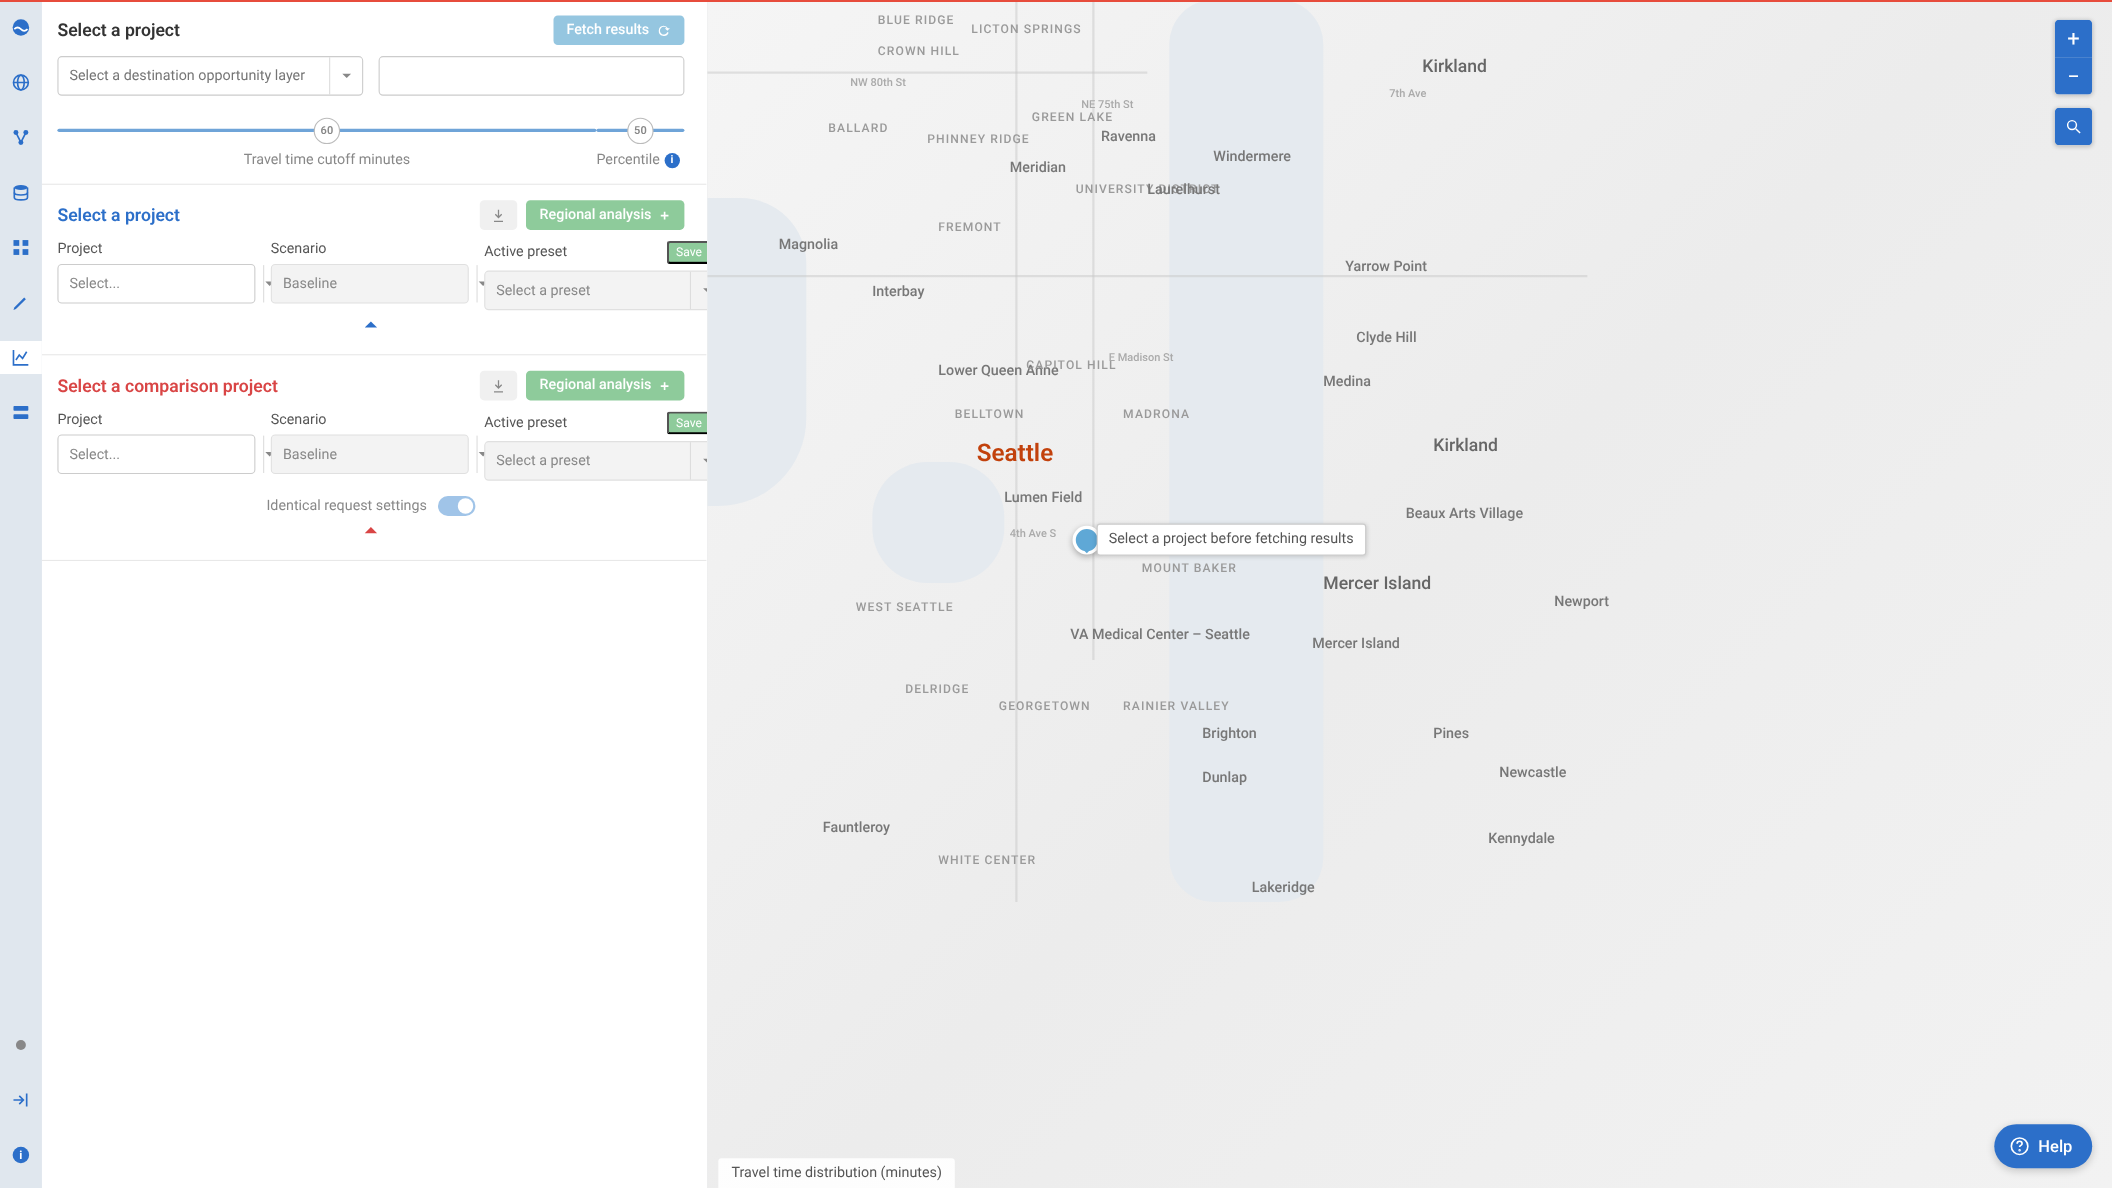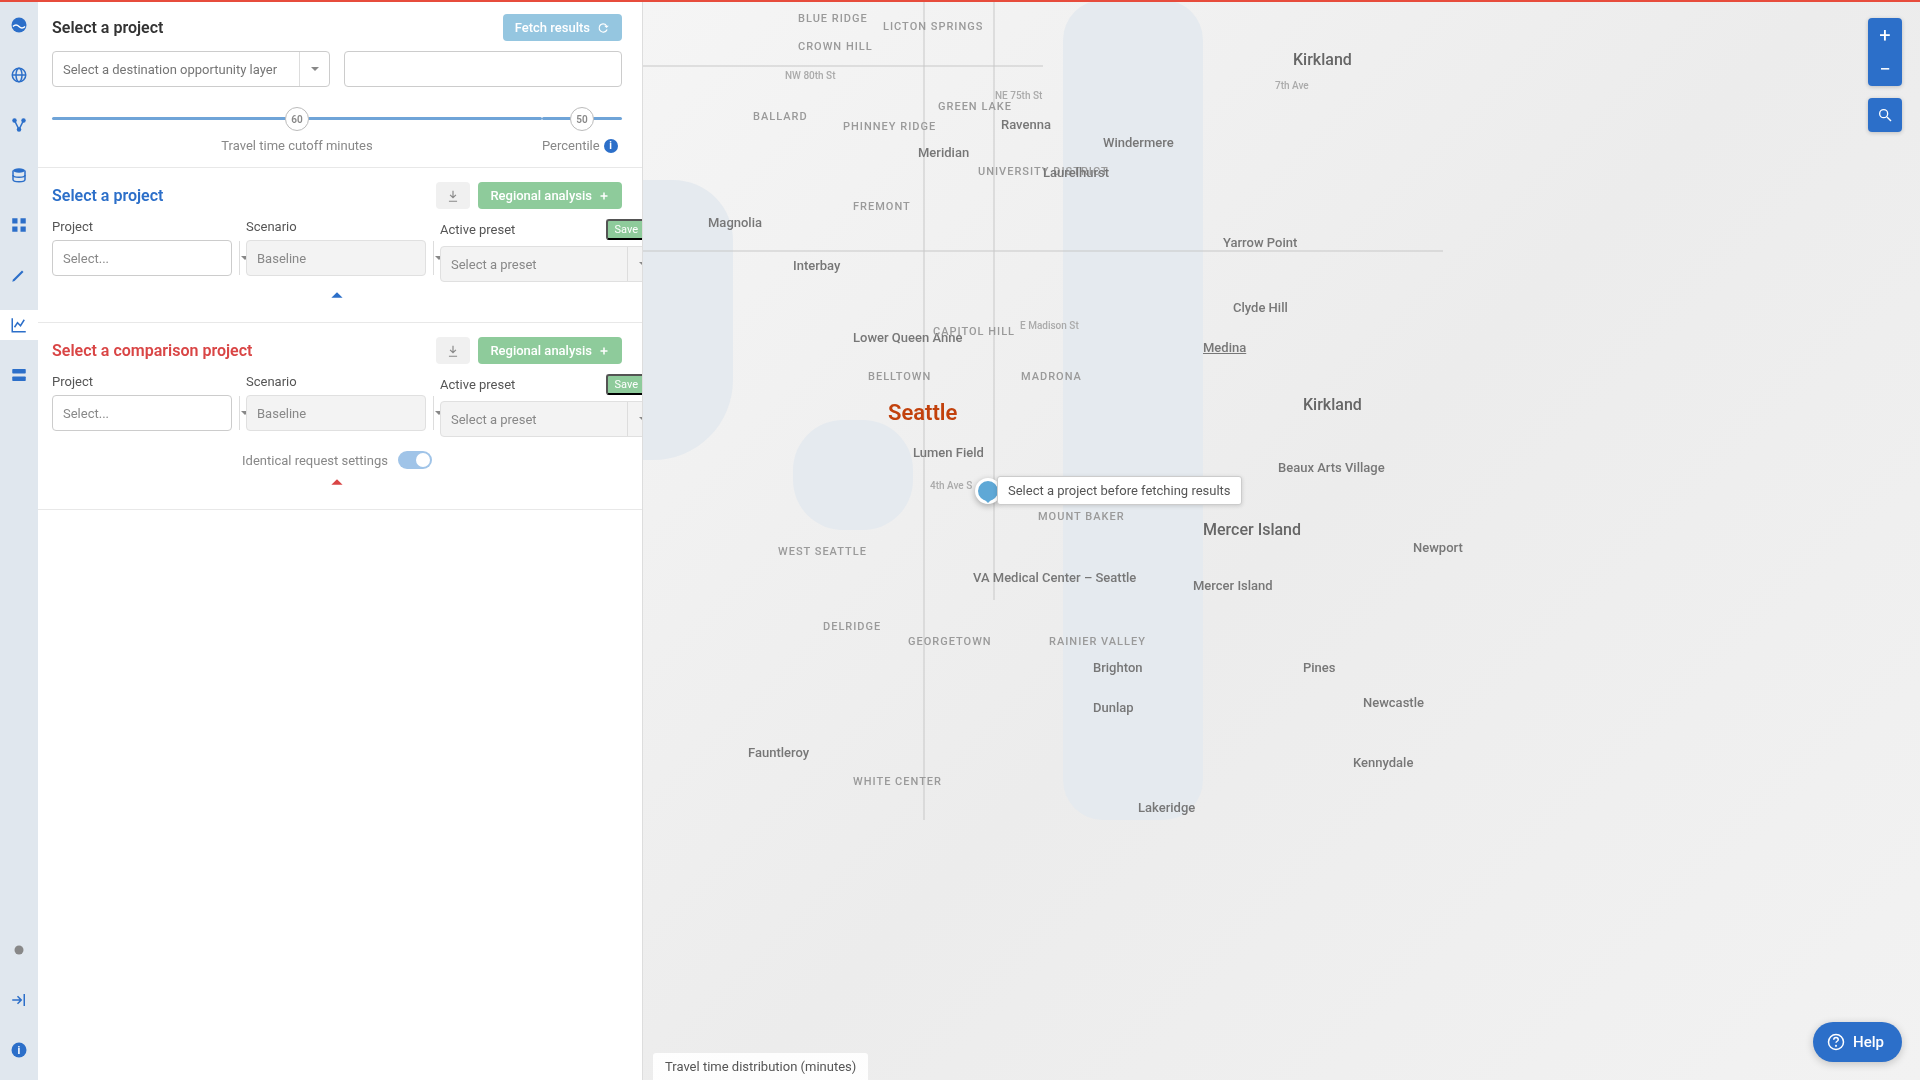--- a/index.html
+++ b/index.html
@@ -67,21 +67,21 @@
 .identical-row { display: flex; align-items: center; justify-content: center; gap: 10px; margin-top: 14px; font-size: 13px; color: #888; }
 .toggle { width: 34px; height: 18px; border-radius: 9px; background: #a0c4e8; position: relative; cursor: pointer; }
 .toggle::after { content: ""; position: absolute; right: 2px; top: 2px; width: 14px; height: 14px; border-radius: 7px; background: #fff; }
 
 .map-area { flex: 1; position: relative; background: #f0f0f0; overflow: hidden; }
 .map-bg { position: absolute; inset: 0; background: linear-gradient(135deg, #f5f5f5 0%, #ececec 50%, #f2f2f2 100%); }
 .map-label { position: absolute; font-size: 11px; color: #888; font-weight: 500; white-space: nowrap; text-align: center; }
 .map-label.city { font-size: 22px; color: #c2410c; font-weight: 600; }
 .map-label.big { font-size: 16px; color: #666; }
 .map-label.hood { font-size: 11px; letter-spacing: 1px; text-transform: uppercase; color: #9a9a9a; }
-.map-label.street { font-size: 10px; color: #aaa; margin-left: 12px; }
+.map-label.street { font-size: 10px; color: #aaa; }
 .map-label.place { font-size: 13px; color: #777; }
 
 .map-controls { position: absolute; top: 18px; right: 18px; display: flex; flex-direction: column; gap: 2px; }
 .map-controls-group { display: flex; flex-direction: column; border-radius: 4px; overflow: hidden; box-shadow: 0 1px 4px rgba(0,0,0,0.2); }
 .map-btn { width: 34px; height: 34px; background: #2c6fc9; color: #fff; display: flex; align-items: center; justify-content: center; font-size: 20px; cursor: pointer; border: none; }
 .map-btn svg { width: 16px; height: 16px; fill: currentColor; }
 .map-controls .search-group { margin-top: 10px; }
 
 .map-marker { position: absolute; left: 332px; top: 478px; }
 .map-marker-pin { width: 26px; height: 26px; border-radius: 13px; background: #5fa8d6; border: 3px solid #fff; box-shadow: 0 2px 6px rgba(0,0,0,0.3); position: relative; }
@@ -388,36 +388,36 @@
       <div class="map-label hood" style="left: 335px; top: 165px;">UNIVERSITY DISTRICT</div>
       <div class="map-label place" style="left: 400px; top: 165px;">Laurelhurst</div>
       <div class="map-label hood" style="left: 210px; top: 200px;">FREMONT</div>
       <div class="map-label place" style="left: 65px; top: 215px;">Magnolia</div>
       <div class="map-label place" style="left: 580px; top: 235px;">Yarrow Point</div>
       <div class="map-label place" style="left: 150px; top: 258px;">Interbay</div>
       <div class="map-label place" style="left: 590px; top: 300px;">Clyde Hill</div>
       <div class="map-label place" style="left: 210px; top: 330px;">Lower Queen Anne</div>
       <div class="map-label hood" style="left: 290px; top: 325px;">CAPITOL HILL</div>
       <div class="map-label street" style="left: 365px; top: 320px;">E Madison St</div>
-      <div class="map-label place" style="left: 560px; top: 340px; text-decoration: underline;">Medina</div>
+      <div class="map-label place" style="left: 560px; top: 340px;">Medina</div>
       <div class="map-label hood" style="left: 225px; top: 370px;">BELLTOWN</div>
       <div class="map-label hood" style="left: 378px; top: 370px;">MADRONA</div>
       <div class="map-label big" style="left: 660px; top: 395px;">Kirkland</div>
       <div class="map-label place" style="left: 270px; top: 445px;">Lumen Field</div>
       <div class="map-label place" style="left: 635px; top: 460px;">Beaux Arts Village</div>
       <div class="map-label hood" style="left: 395px; top: 510px;">MOUNT BAKER</div>
       <div class="map-label street" style="left: 275px; top: 480px;">4th Ave S</div>
       <div class="map-label big" style="left: 560px; top: 520px;">Mercer Island</div>
       <div class="map-label hood" style="left: 135px; top: 545px;">WEST SEATTLE</div>
       <div class="map-label place" style="left: 770px; top: 540px;">Newport</div>
       <div class="map-label place" style="left: 330px; top: 570px;">VA Medical Center – Seattle</div>
       <div class="map-label place" style="left: 550px; top: 578px;">Mercer Island</div>
       <div class="map-label hood" style="left: 180px; top: 620px;">DELRIDGE</div>
       <div class="map-label hood" style="left: 265px; top: 635px;">GEORGETOWN</div>
-      <div class="map-label hood" style="left: 406px; top: 635px;">RAINIER VALLEY</div>
+      <div class="map-label hood" style="left: 378px; top: 635px;">RAINIER VALLEY</div>
       <div class="map-label place" style="left: 450px; top: 660px;">Brighton</div>
       <div class="map-label place" style="left: 660px; top: 660px;">Pines</div>
       <div class="map-label place" style="left: 450px; top: 700px;">Dunlap</div>
       <div class="map-label place" style="left: 720px; top: 695px;">Newcastle</div>
       <div class="map-label place" style="left: 105px; top: 745px;">Fauntleroy</div>
       <div class="map-label hood" style="left: 210px; top: 775px;">WHITE CENTER</div>
       <div class="map-label place" style="left: 710px; top: 755px;">Kennydale</div>
       <div class="map-label place" style="left: 495px; top: 800px;">Lakeridge</div>
     </div>
   <div class="map-label city" style="left:245px;top:400px;">Seattle</div>

